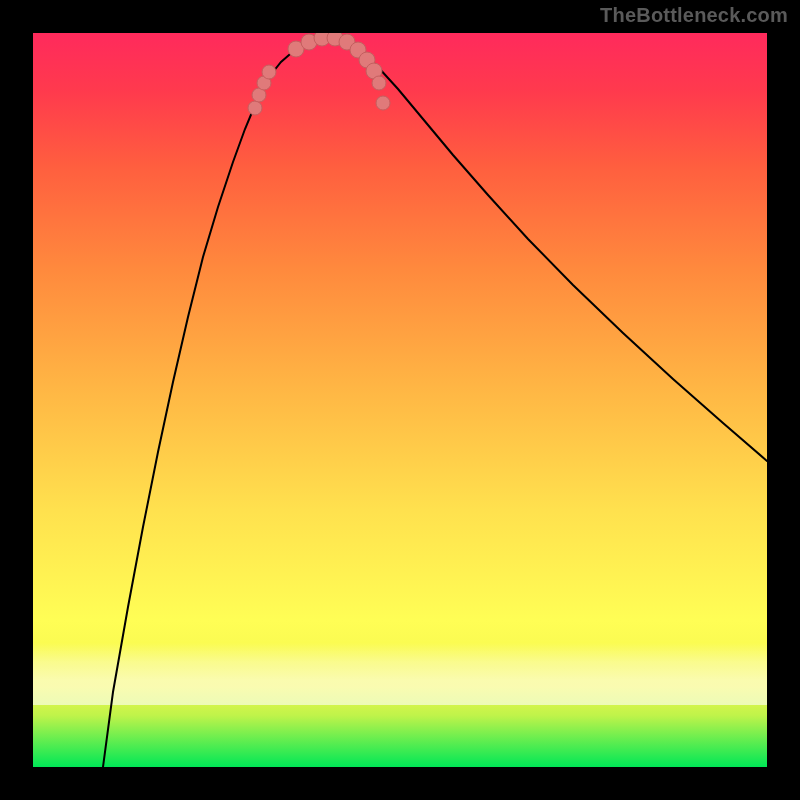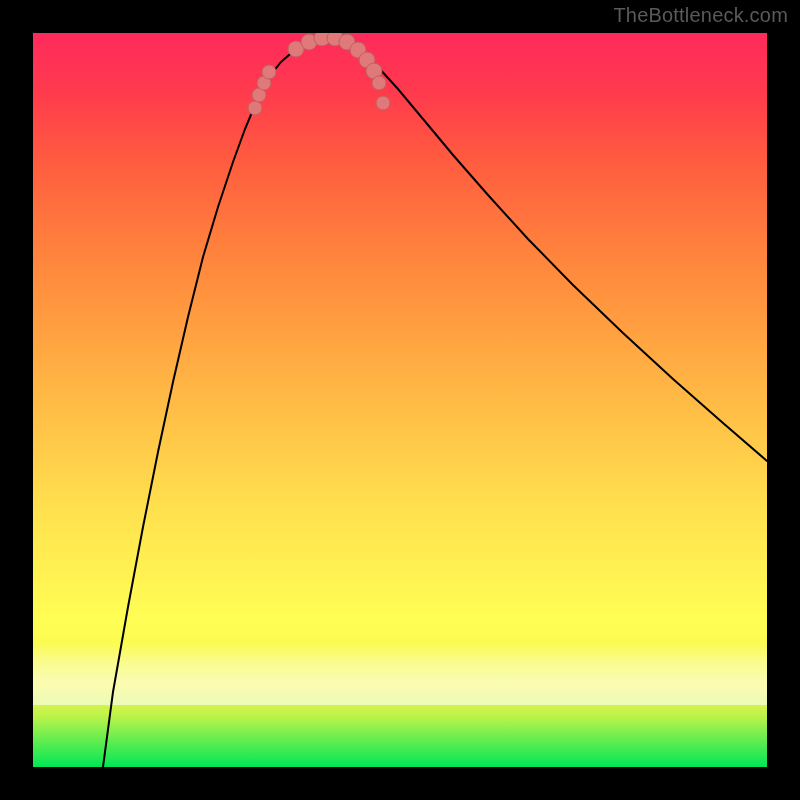--- a/index.html
+++ b/index.html
@@ -16,21 +16,21 @@
     width: 800px;
     height: 800px;
     background: #000;
   }
   .watermark {
     position: absolute;
     top: 4px;
     right: 12px;
     color: #5a5a5a;
     font-size: 20px;
-    font-weight: 400;
+    font-weight: 700;
     letter-spacing: 0.2px;
     z-index: 20;
     margin-left: 40px;
   }
   .plot {
     position: absolute;
     left: 33px;
     top: 33px;
     width: 734px;
     height: 734px;

